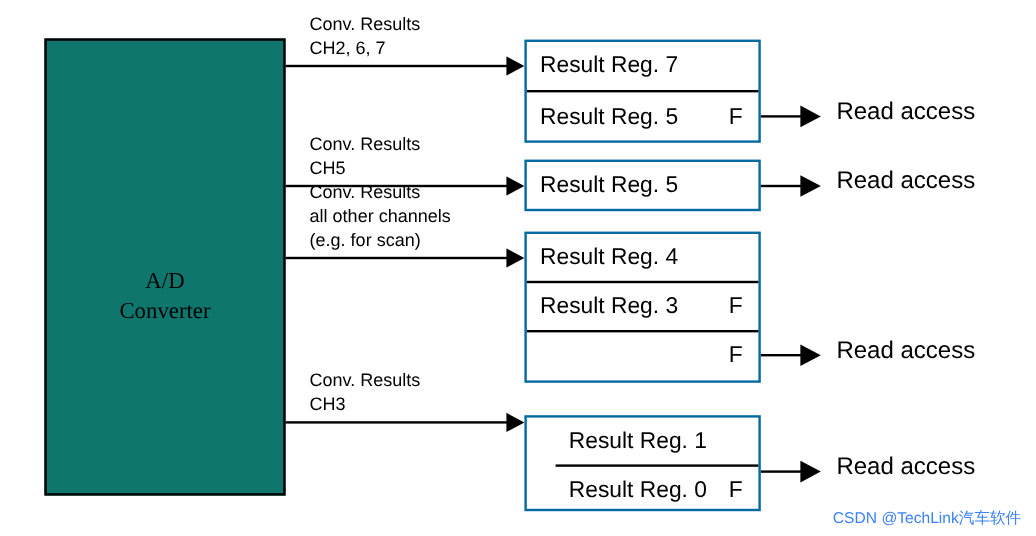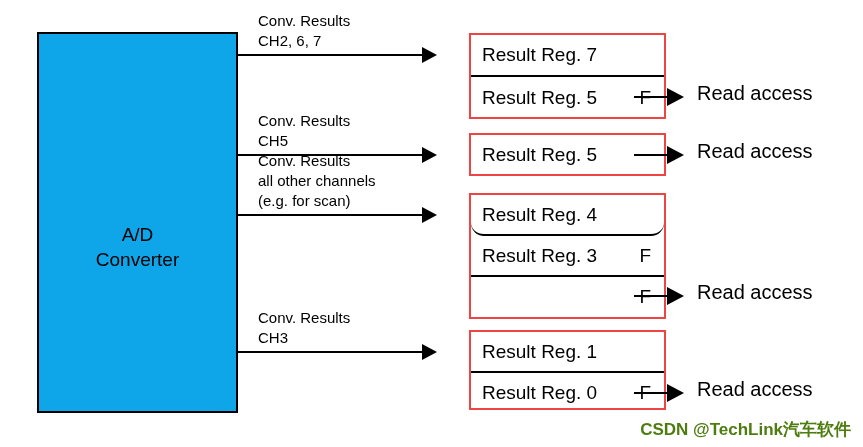--- a/index.html
+++ b/index.html
@@ -21,21 +21,22 @@
 
   
   .adc-box {
     position: absolute;
     left: 37px;
     top: 32px;
     width: 201px;
     height: 381px;
     border: 2px solid #000000;
     box-sizing: border-box;
-    background: #0ea5e9;
+    background: #0f766e;
+    font-family: Liberation Serif, serif;
   }
   .adc-label {
     position: absolute;
     left: 0;
     right: 0;
     top: 188px;
     text-align: center;
     font-size: 19px;
     line-height: 25px;
     white-space: pre-line;
@@ -71,24 +72,23 @@
   .sig-label.above {
     bottom: 3px;
     margin-left: 12px;
   }
 
   
   .reg-group {
     position: absolute;
     left: 437px;
     width: 197px;
-    border: 2px solid #ef4444;
+    border: 2px solid #0369a1;
     box-sizing: border-box;
     background: #ffffff;
-    margin-left: 32px;
   }
   .reg-row {
     position: relative;
     height: 41px;
     box-sizing: border-box;
     border-bottom: 2px solid #000000;
     display: flex;
     align-items: center;
     padding-left: 11px;
   }
@@ -134,24 +134,23 @@
     top: -14px;
     font-size: 20px;
     white-space: nowrap;
   }
 
   
   .watermark {
     position: absolute;
     right: 12px;
     bottom: 6px;
-    font-size: 17px;
-    color: #4d7c0f;
+    font-size: 13px;
+    color: #3b82f6;
     white-space: nowrap;
-    font-weight: bold;
   }
 </style>
 </head>
 <body>
 
 <div id="canvas">
 
   <div class="adc-box">
     <div class="adc-label">A/D
 Converter</div>
@@ -208,39 +207,39 @@
       <span class="reg-flag"></span>
     </div>
   </div>
   <div class="read" style="left:634px; top:154px;">
     <div class="line"></div>
     <div class="head"></div>
     <div class="txt">Read access</div>
   </div>
 
   <div class="reg-group" style="top:193px; height:126px;">
-    <div class="reg-row" style="height:41px;border-radius:13px;">
+    <div class="reg-row" style="height:41px;">
       <span class="reg-name">Result Reg. 4</span>
       <span class="reg-flag"></span>
     </div>
     <div class="reg-row" style="height:41px;">
       <span class="reg-name">Result Reg. 3</span>
       <span class="reg-flag">F</span>
     </div>
     <div class="reg-row" style="height:40px;">
       <span class="reg-flag">F</span>
     </div>
   </div>
   <div class="read" style="left:634px; top:295px;">
     <div class="line"></div>
     <div class="head"></div>
     <div class="txt">Read access</div>
   </div>
 
-  <div class="reg-group" style="top:330px; height:80px;">
+  <div class="reg-group" style="top:346px; height:80px;padding-left:24px;">
     <div class="reg-row" style="height:41px;">
       <span class="reg-name">Result Reg. 1</span>
       <span class="reg-flag"></span>
     </div>
     <div class="reg-row" style="height:39px;">
       <span class="reg-name">Result Reg. 0</span>
       <span class="reg-flag">F</span>
     </div>
   </div>
   <div class="read" style="left:634px; top:392px;">

